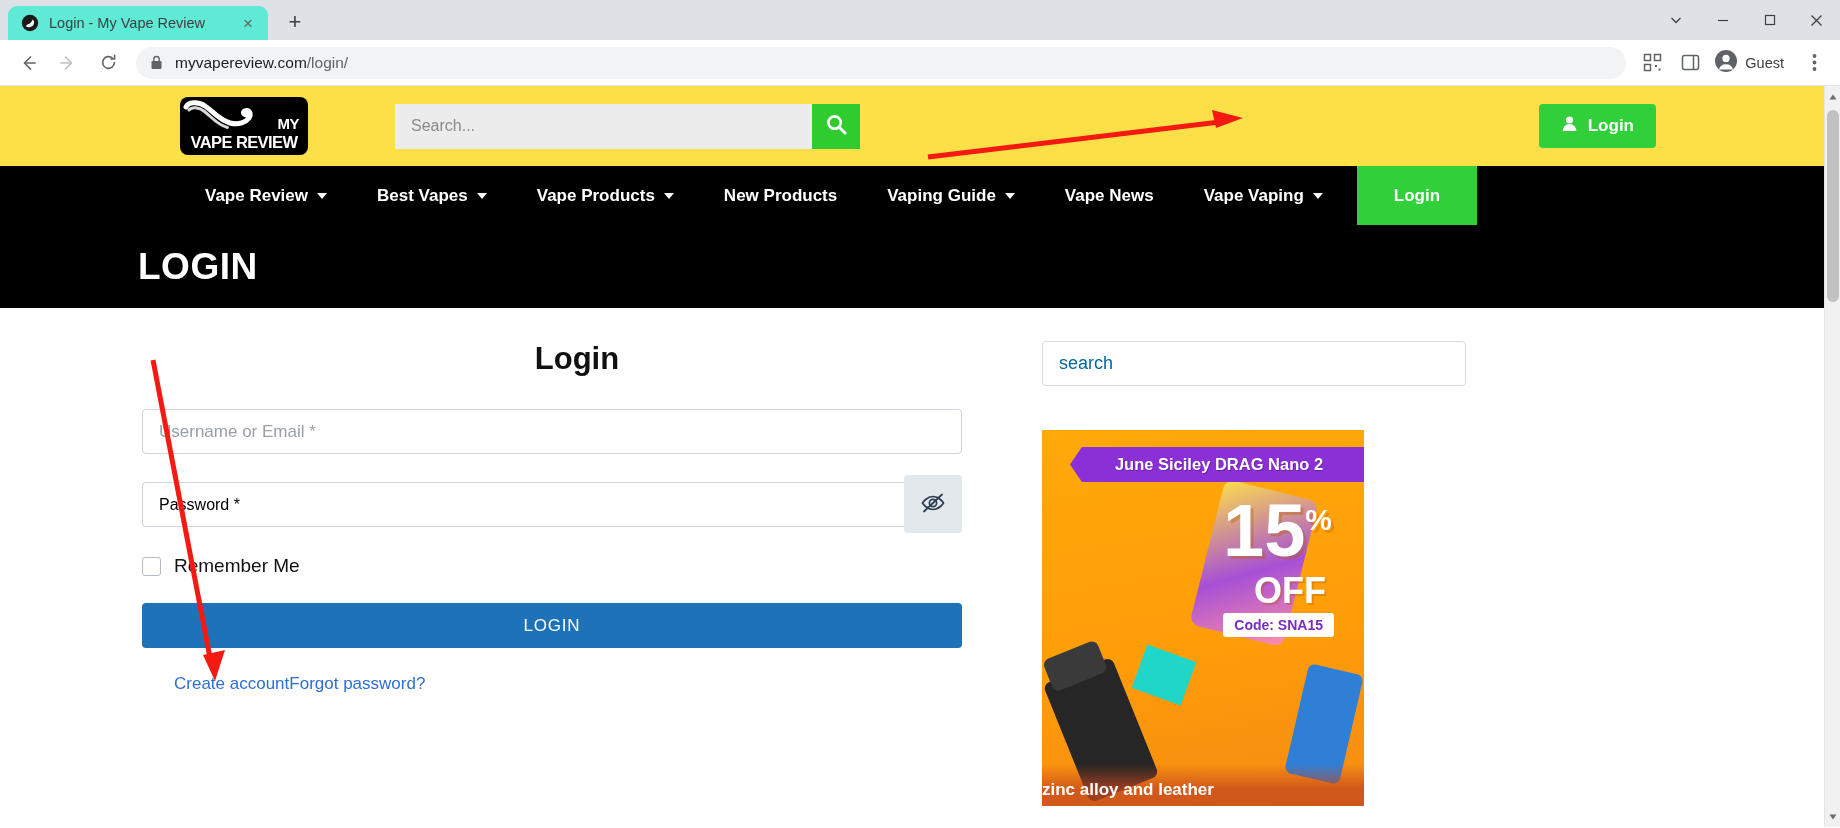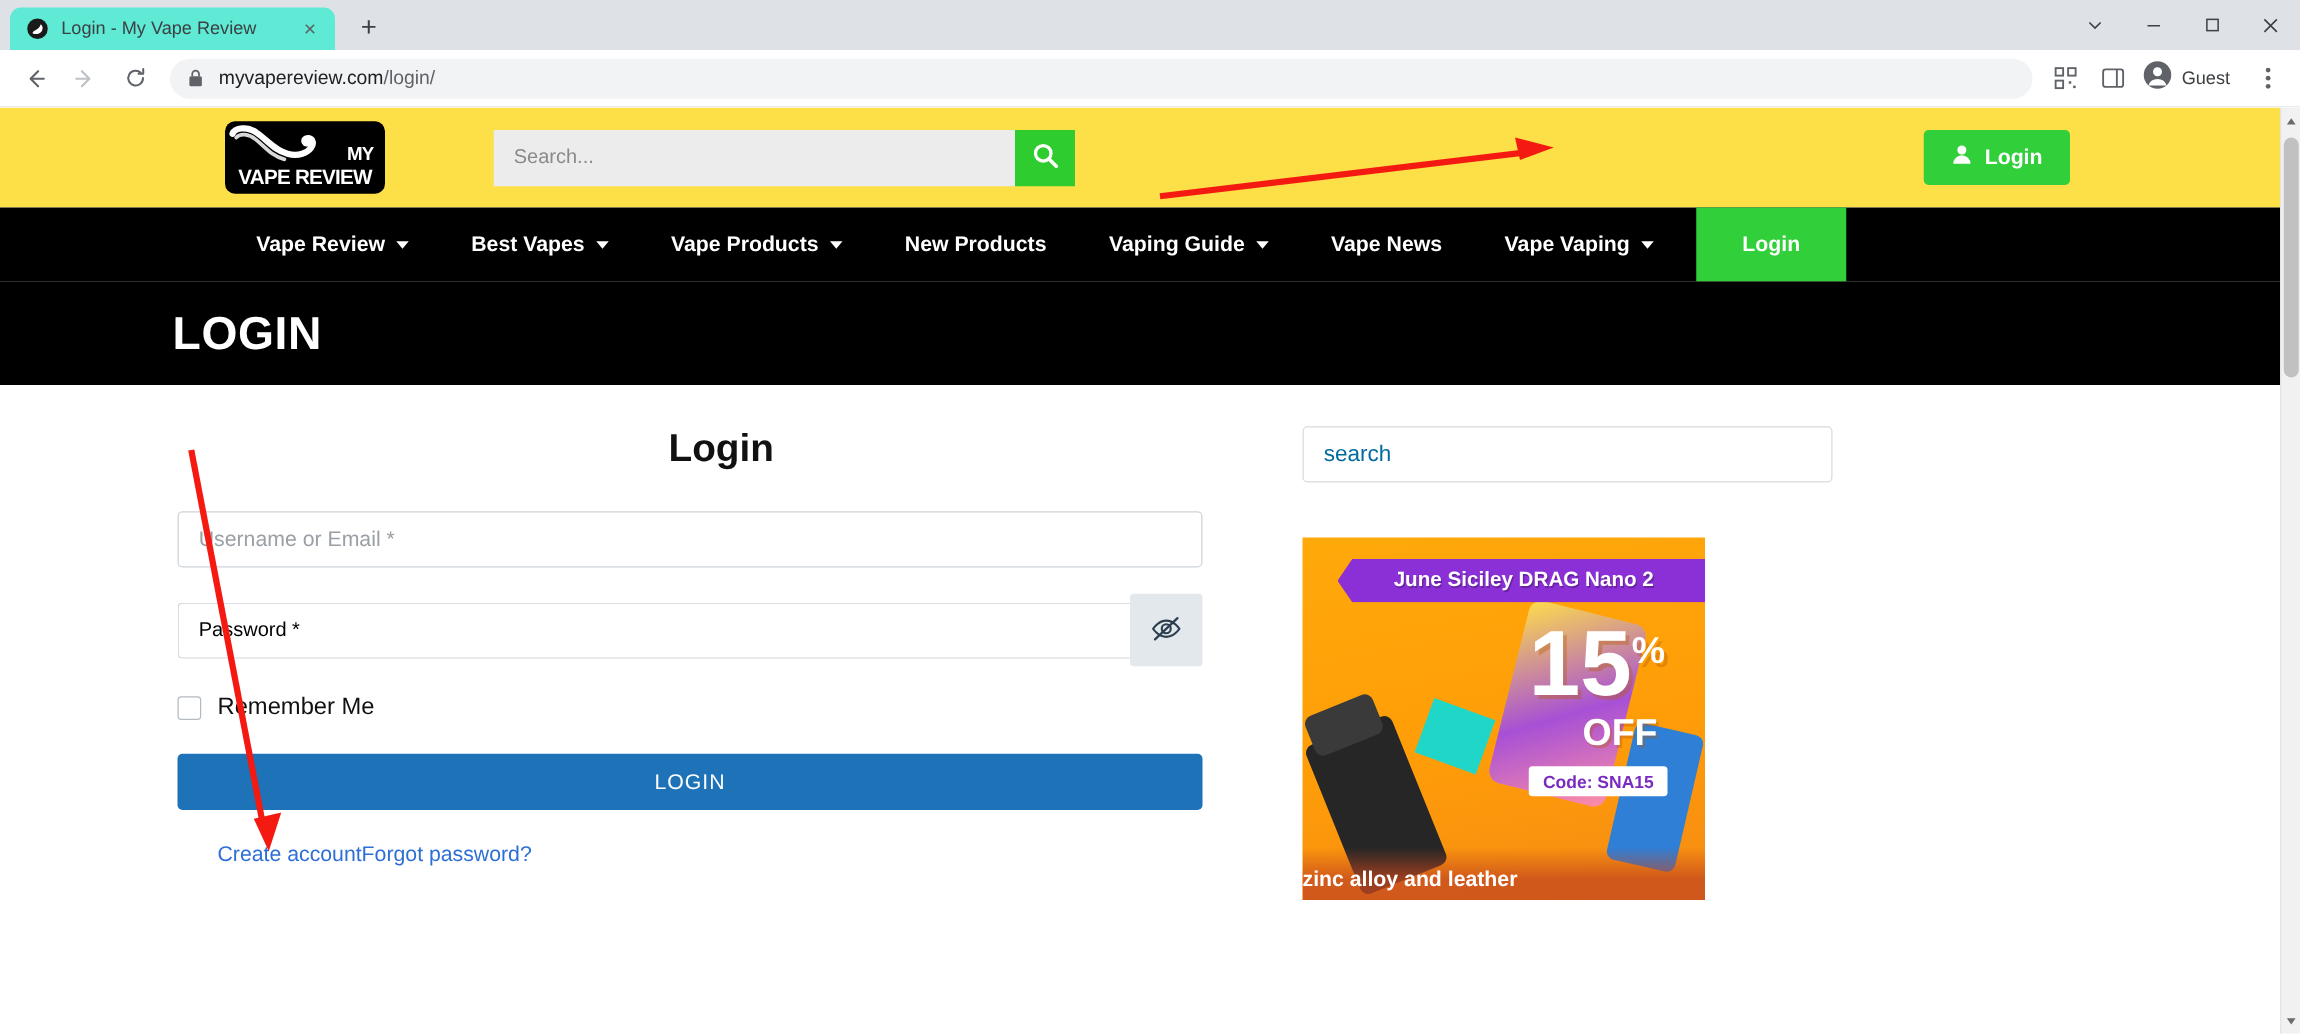--- a/index.html
+++ b/index.html
@@ -211,41 +211,41 @@
 
   
   .sidebar { margin-left: 30px; width: 424px; flex: none; }
   .side-search {
     width: 424px; height: 45px; border: 1px solid #d7dbdf;
     border-radius: 4px; display: flex; align-items: center;
     padding: 0 16px; background: #fff;
   }
   .side-search .ph { font-size: 18px; color: #0369a1; }
   .ad {
-    margin-top: 44px; width: 322px; height: 290px;
+    margin-top: 44px; width: 322px; height: 376px;
     background: linear-gradient(170deg, #ffa90a 0%, #ff9d08 55%, #f58b14 100%);
     position: relative; overflow: hidden;
   }
   .ad .ribbon {
     position: absolute; top: 17px; left: 28px; right: -4px; height: 35px;
     background: #8b2fd6; color: #fff;
     display: flex; align-items: center; justify-content: center;
     font-size: 16.5px; font-weight: 700;
     clip-path: polygon(4% 0, 100% 0, 100% 100%, 4% 100%, 0 50%);
     text-shadow: 1px 1px 0 rgba(0,0,0,.25);
   }
   .ad .bigpct {
     position: absolute; right: 32px; top: 68px;
     font-size: 74px; font-weight: 700; color: #fff; line-height: .88;
     text-shadow: 3px 3px 0 rgba(180,90,0,.35);
   }
   .ad .bigpct .sup { font-size: 30px; vertical-align: super; }
   .ad .off {
     position: absolute; right: 38px; top: 140px;
-    font-size: 30px; font-weight: 700; color: #fff;
+    font-size: 36px; font-weight: 700; color: #fff;
     text-shadow: 2px 2px 0 rgba(180,90,0,.35);
   }
   .ad .code {
     position: absolute; right: 30px; top: 183px;
     background: #fff; border-radius: 3px; padding: 4px 11px;
     font-size: 14px; font-weight: 700; color: #7a2bbf;
   }
   .ad .footer-txt {
     position: absolute; left: 0; right: 0; bottom: 6px; 
     color: #fff; font-size: 17px; font-weight: 600;

